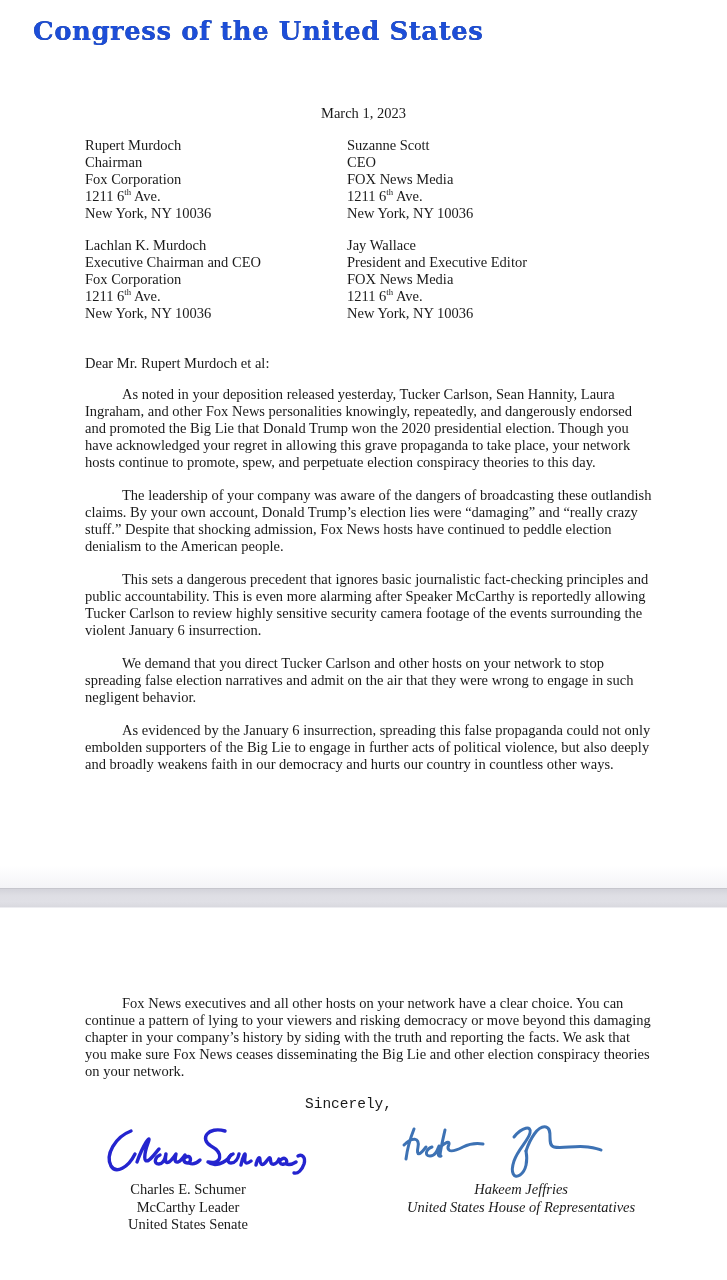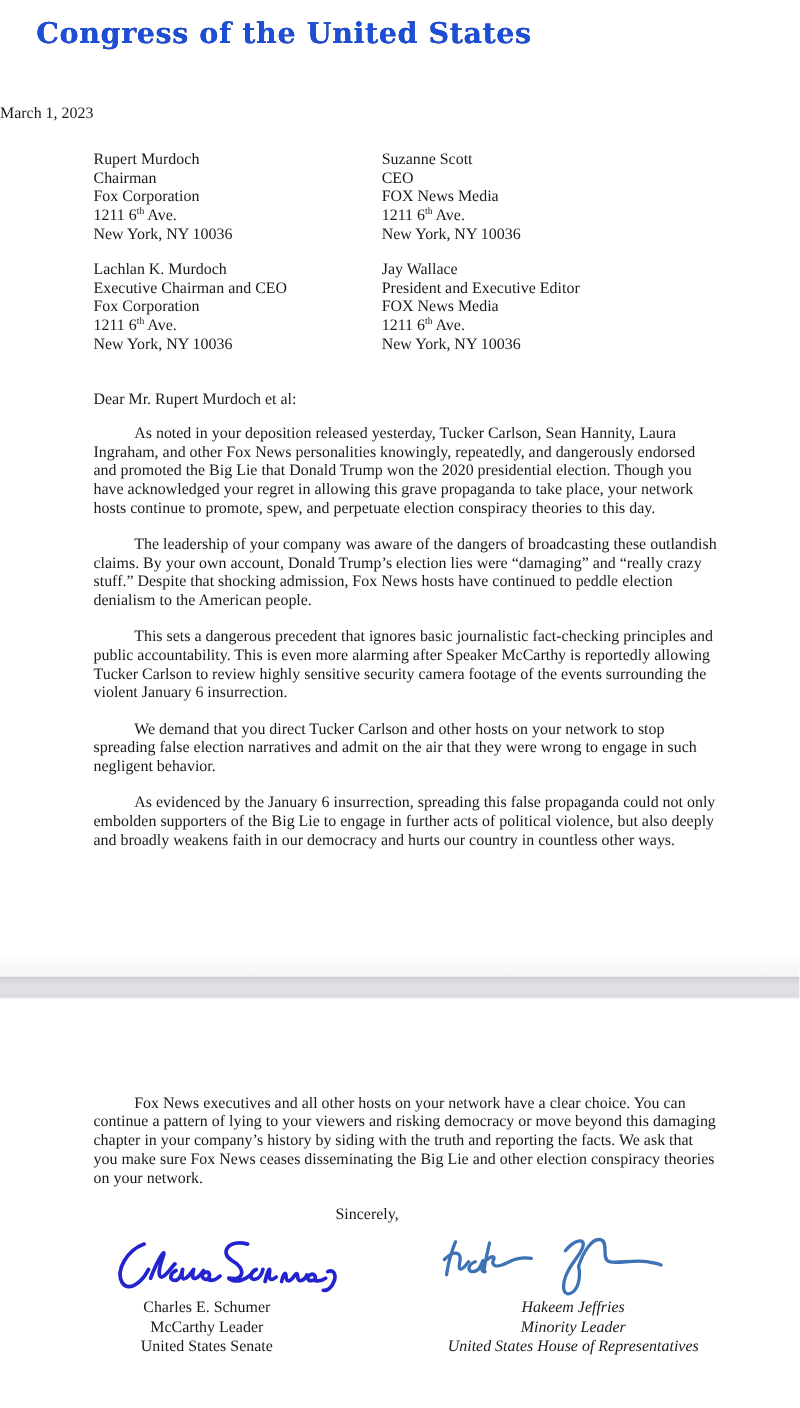--- a/index.html
+++ b/index.html
@@ -12,21 +12,21 @@
   
   .letterhead { position:absolute; top:16px; left:0; width:100%; text-align:left; color:#1d4ed8;margin-left:33px; }
   .letterhead-title {
     font-family:"DejaVu Serif",serif; font-weight:bold; font-size:26px; line-height:30px;
     letter-spacing:0.5px; text-shadow:0 0 0.5px #20386b;
   }
   .letterhead-sub {
     font-family:"DejaVu Serif",serif; font-weight:bold; font-size:17px; line-height:20px;
     margin-top:1px; text-shadow:0 0 0.5px #20386b;
   }
-  .date-line { position:absolute; top:95px; left:0; width:100%; }
+  .date-line { position:absolute; top:105px; left:0; width:100%; text-align:center; }
 
   
   .addr-group { position:absolute; left:85px; width:566px; }
   .addr-group-1 { top:137px; }
   .addr-group-2 { top:237px; }
   .addr-col { position:absolute; top:0; }
   .addr-col-left  { left:0; }
   .addr-col-right { left:262px; }
   .addr-line { line-height:17px; white-space:nowrap; }
   sup { font-size:0.6em; vertical-align:super; line-height:0; }
@@ -42,21 +42,21 @@
   .page-end-shade {
     position:absolute; top:866px; left:0; width:727px; height:22px;
     background:linear-gradient(180deg, rgba(246,246,249,0) 0%, #f4f4f7 100%);
   }
   .page-divider {
     position:absolute; top:888px; left:0; width:727px; height:20px; box-sizing:border-box;
     background:linear-gradient(180deg,#d3d3da 0%, #dedee4 35%, #e0e0e6 70%, #d9d9df 100%);
     border-top:1px solid #c6c6cd; border-bottom:1px solid #ededf1;
   }
 
-  .closing { position:absolute; top:1096px; left:305px; }
+  .closing { position:absolute; top:1096px; left:305px;font-family:Liberation Mono, monospace; }
 
   .sig { position:absolute; }
   .sig-schumer  { top:1121px; left:103px; }
   .sig-jeffries { top:1117px; left:396px; }
 
   .signer { position:absolute;text-align:center; }
   .signer-1 { top:1181px; left:128px; }
   .signer-2 { top:1181px; left:407px;font-style:italic; }
   .signer div { line-height:17.5px; white-space:nowrap; }
 </style>
@@ -145,17 +145,16 @@
   </svg>
 
   <div class="signer signer-1">
     <div>Charles E. Schumer</div>
     <div>McCarthy Leader</div>
     <div>United States Senate</div>
   </div>
 
   <div class="signer signer-2">
     <div>Hakeem Jeffries</div>
-    <div>Minority Leader</div>
     <div>United States House of Representatives</div>
   </div>
 
 </div>
 
 </body></html>

